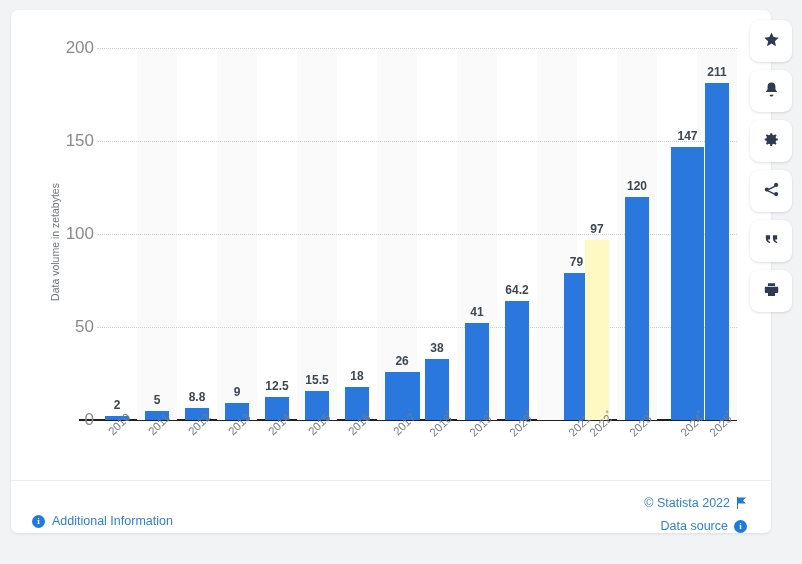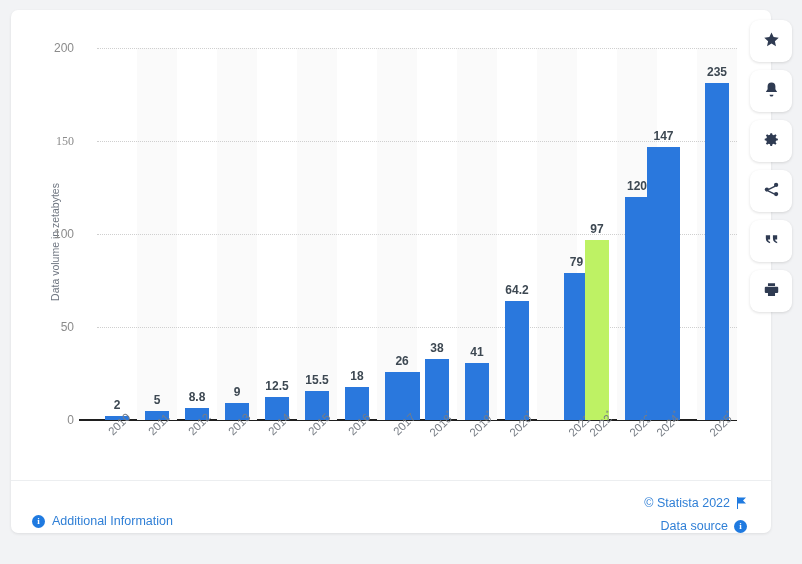--- a/index.html
+++ b/index.html
@@ -51,23 +51,23 @@
   .baseline {
     position: absolute;
     left: -18px; right: 0;
     bottom: -1px;
     height: 2px;
     background: #1f1f1f;
   }
   .ytick {
     position: absolute;
     right: 100%;
-    margin-right: 23px;
+    margin-right: 3px;
     transform: translateY(-50%);
-    font-size: 12px;
+    font-size: 17px;
     color: #8b8b8b;
     white-space: nowrap;
   }
   .ylabel {
     position: absolute;
     left: 44px;
     top: 232px;
     transform: translate(-50%, -50%) rotate(-90deg);
     transform-origin: center center;
     font-size: 10.5px;
@@ -181,21 +181,21 @@
           <div class="band" style="left: 360px; width: 40px;"></div>
           <div class="band" style="left: 440px; width: 40px;"></div>
           <div class="band" style="left: 520px; width: 40px;"></div>
           <div class="band" style="left: 600px; width: 40px;"></div>
           <div class="ytick" style="top: 372px;">0</div>
           <div class="gridline" style="top: 279px;"></div>
           <div class="ytick" style="top: 279px;">50</div>
           <div class="gridline" style="top: 186px;"></div>
           <div class="ytick" style="top: 186px;">100</div>
           <div class="gridline" style="top: 93px;"></div>
-          <div class="ytick" style="top: 93px; font-family: Liberation Serif, serif;">150</div>
+          <div class="ytick" style="top: 93px;">150</div>
           <div class="gridline" style="top: 0px;"></div>
           <div class="ytick" style="top: 0px;">200</div>
           <div class="bar" style="left: 7.6px; width: 24.8px; height: 3.72px; background: rgb(42, 120, 221);">
             <div class="bar-value">2</div>
             <div class="xtick">2010</div>
           </div>
           <div class="bar" style="left: 47.6px; width: 24.8px; height: 9.3px; background: rgb(42, 120, 221);">
             <div class="bar-value">5</div>
             <div class="xtick">2011</div>
           </div>
@@ -220,46 +220,46 @@
             <div class="xtick">2016</div>
           </div>
           <div class="bar" style="left: 287.6px; width: 24.8px; height: 48.36px; background: rgb(42, 120, 221); padding-left: 35px;">
             <div class="bar-value">26</div>
             <div class="xtick">2017</div>
           </div>
           <div class="bar" style="left: 327.6px; width: 24.8px; height: 61.38px; background: rgb(42, 120, 221);">
             <div class="bar-value">38</div>
             <div class="xtick">2018<sup>*</sup></div>
           </div>
-          <div class="bar" style="left: 367.6px; width: 24.8px; height: 57px; background: rgb(42, 120, 221);">
+          <div class="bar" style="left: 367.6px; width: 24.8px; height: 97px; background: rgb(42, 120, 221);">
             <div class="bar-value">41</div>
             <div class="xtick">2019<sup>*</sup></div>
           </div>
           <div class="bar" style="left: 407.6px; width: 24.8px; height: 119.412px; background: rgb(42, 120, 221);">
             <div class="bar-value">64.2</div>
             <div class="xtick">2020<sup>*</sup></div>
           </div>
           <div class="bar" style="left: 467px; width: 24.8px; height: 146.94px; background: rgb(42, 120, 221);">
             <div class="bar-value">79</div>
             <div class="xtick">2021<sup>*</sup></div>
           </div>
-          <div class="bar" style="left: 487.6px; width: 24.8px; height: 180.42px; background: #bef264;">
+          <div class="bar" style="left: 487.6px; width: 24.8px; height: 180.42px; background: #fef9c3;">
             <div class="bar-value">97</div>
             <div class="xtick">2022<sup>*</sup></div>
           </div>
           <div class="bar" style="left: 527.6px; width: 24.8px; height: 223.2px; background: rgb(42, 120, 221);">
             <div class="bar-value">120</div>
             <div class="xtick">2023<sup>*</sup></div>
           </div>
-          <div class="bar" style="left: 550px; width: 33px; height: 273.42px; background: rgb(42, 120, 221);">
+          <div class="bar" style="left: 574px; width: 33px; height: 273.42px; background: rgb(42, 120, 221);">
             <div class="bar-value">147</div>
             <div class="xtick">2024<sup>*</sup></div>
           </div>
           <div class="bar" style="left: 607.6px; width: 24.8px; height: 336.66px; background: rgb(42, 120, 221);">
-            <div class="bar-value">235</div>
+            <div class="bar-value">211</div>
             <div class="xtick">2025<sup>*</sup></div>
           </div>
         </div>
     </div>
 
     <div class="footer">
       <div class="footer-divider"></div>
 
       <div class="addl">
         <span class="info-dot">i</span>

